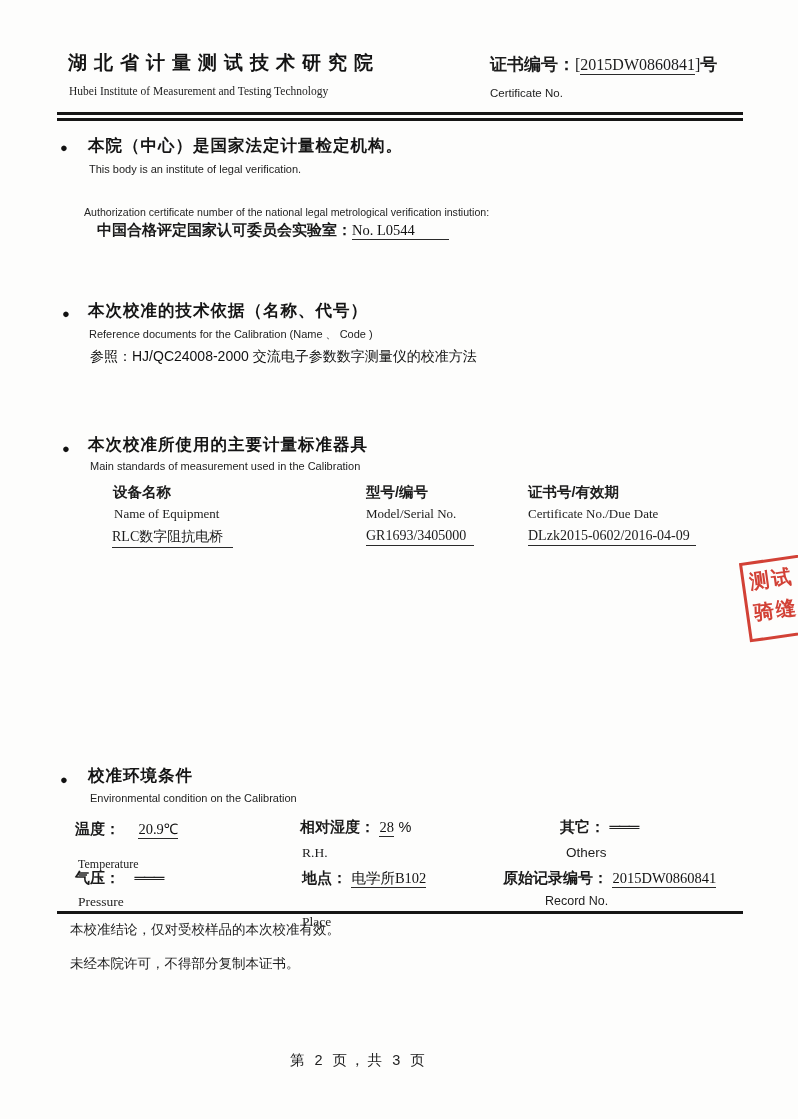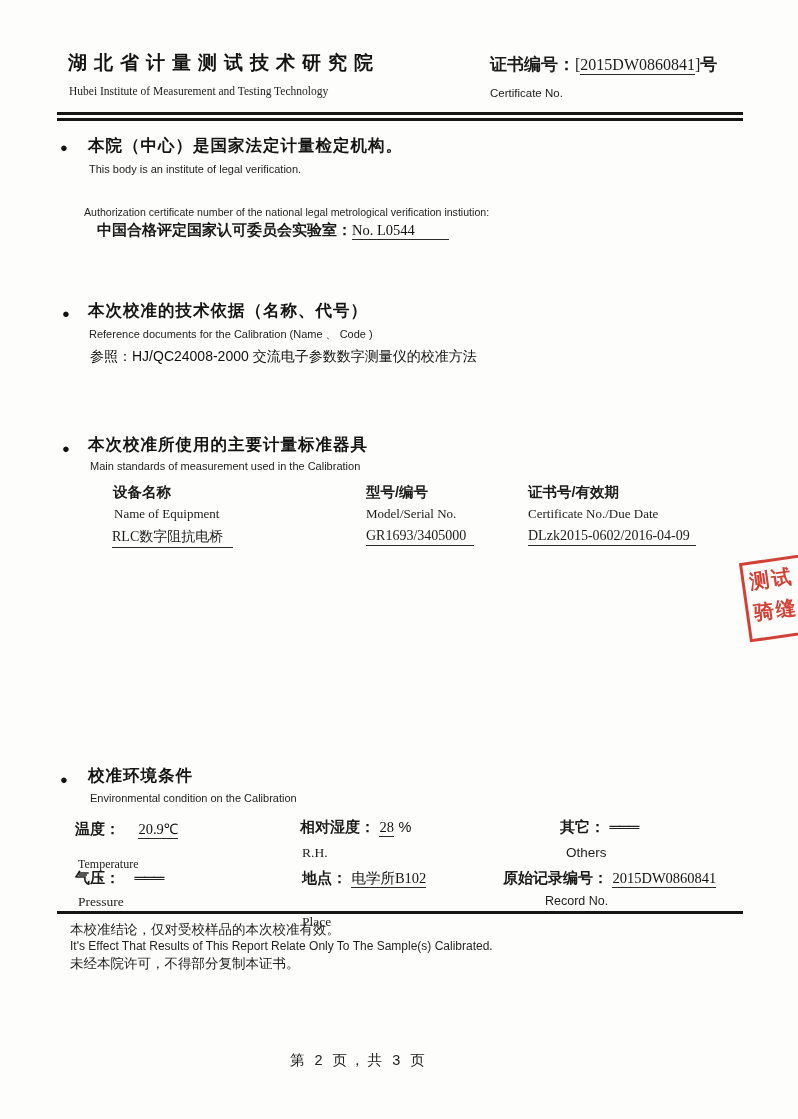--- a/index.html
+++ b/index.html
@@ -124,18 +124,17 @@
     <span class="serif u val">2015DW0860841</span>
   </div>
 
   <div class="abs serif" style="left:78px;top:894px;font-size:13.5px;">Pressure</div>
   <div class="abs serif" style="left:302px;top:894px;font-size:13.5px;margin-top:20px;">Place</div>
   <div class="abs" style="left:545px;top:894px;font-size:12.5px;">Record No.</div>
 
   <div class="abs rule-single" style="left:57px;top:911px;width:686px;"></div>
 
   <div class="abs" style="left:70px;top:921px;font-size:13.5px;">本校准结论，仅对受校样品的本次校准有效。</div>
-  <div class="abs" style="left:70px;top:939px;font-size:12px;color:#1f1f1f;">It's Effect That Results  of This Report Relate Only To The Sample(s) Calibrated.</div>
   <div class="abs" style="left:70px;top:955px;font-size:13.5px;">未经本院许可，不得部分复制本证书。</div>
 
   <div class="abs" style="left:290px;top:1051px;font-size:14.5px;letter-spacing:3px;color:#222;">第 2 页，共 3 页</div>
 
 </div>
 
 </body></html>

